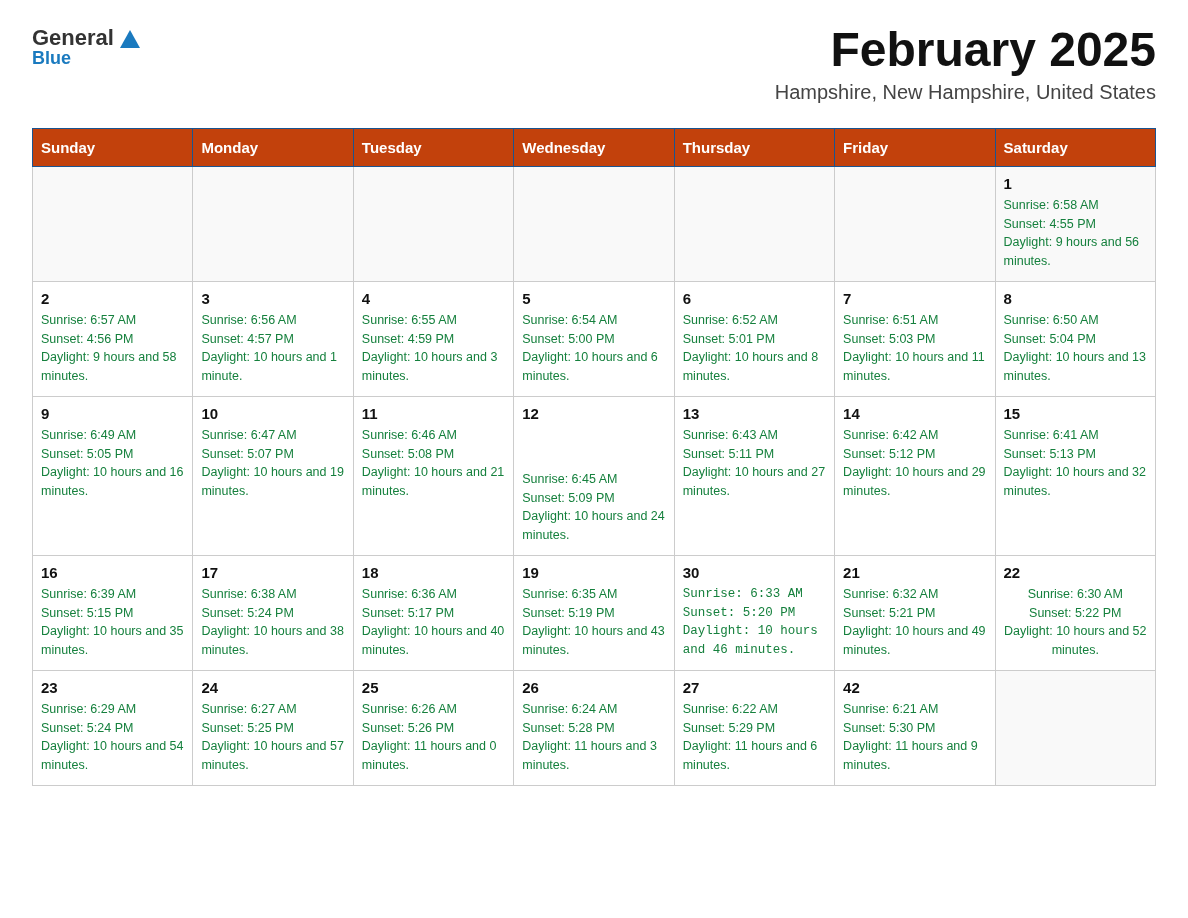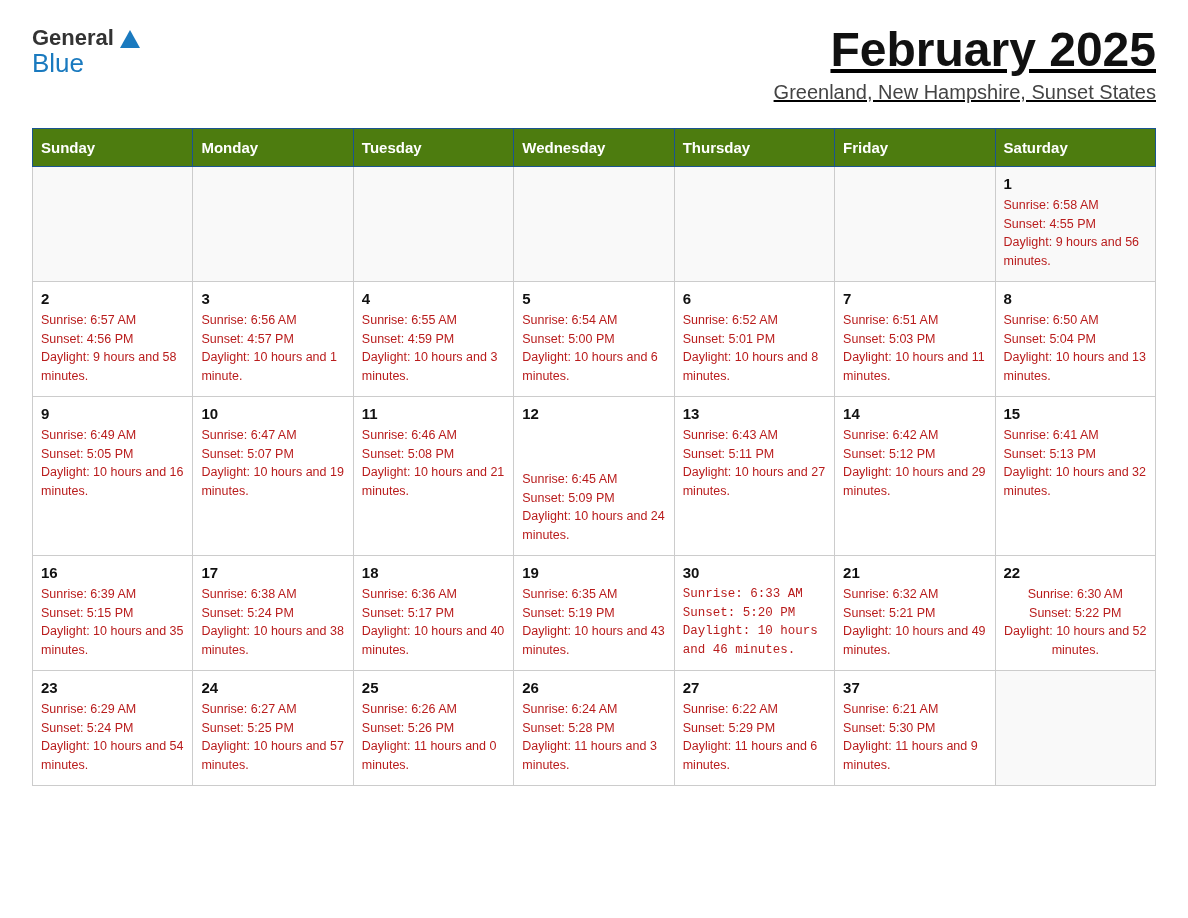--- a/index.html
+++ b/index.html
@@ -15,51 +15,50 @@
       align-items: flex-start;
       justify-content: space-between;
       margin-bottom: 24px;
     }
     .logo-text-general {
       font-size: 22px;
       font-weight: bold;
       color: #333;
     }
     .logo-text-blue {
-      font-size: 26px;
-      font-weight: normal;
+      font-size: 18px;
+      font-weight: bold;
       color: #1a7abf;
     }
     .logo-icon {
       width: 28px;
       height: 28px;
       margin-left: 2px;
     }
     .title-block {
       text-align: right;
-      text-decoration: underline;
     }
     .page-title {
       font-size: 48px;
       font-weight: bold;
       color: #111;
       line-height: 1.1;
     }
     .subtitle {
       font-size: 20px;
       color: #444;
       margin-top: 4px;
     }
     table {
       width: 100%;
       border-collapse: collapse;
       margin-top: 12px;
     }
     thead tr th {
-      background-color: #4d7c0f;
+      background-color: #c2410c;
       color: #fff;
       font-size: 15px;
       font-weight: bold;
       padding: 10px 8px;
       text-align: left;
       border: 1px solid #1a5490;
     }
     tbody tr td {
       vertical-align: top;
       padding: 8px 8px 10px 8px;
@@ -71,21 +70,21 @@
     }
     tbody tr td .day-num {
       font-size: 15px;
       font-weight: bold;
       display: block;
       margin-bottom: 4px;
       color: #111;
     }
     tbody tr td .day-info {
       font-size: 12.5px;
-      color: #b91c1c;
+      color: #15803d;
       line-height: 1.5;
     }
     tbody tr:first-child td {
       background: #f9f9f9;
     }
     tbody tr td.empty {
       background: #f9f9f9;
     }
     .logo-wrap {
       display: flex;
@@ -105,21 +104,21 @@
     <div class="logo-line1">
       <span class="logo-text-general">General</span>
       <svg class="logo-icon" viewBox="0 0 28 28">
         <polygon points="4,24 14,6 24,24" fill="#1a7abf"></polygon>
       </svg>
     </div>
     <span class="logo-text-blue" style="margin-top:-4px;">Blue</span>
   </div>
   <div class="title-block">
     <div class="page-title">February 2025</div>
-    <div class="subtitle">Greenland, New Hampshire, Sunset States</div>
+    <div class="subtitle">Hampshire, New Hampshire, United States</div>
   </div>
 </div>
 
 <table>
   <thead>
     <tr id="header-row">
     <th>Sunday</th>
         <th>Monday</th>
         <th>Tuesday</th>
         <th>Wednesday</th>
@@ -300,21 +299,21 @@
 Sunset: 5:28 PM
 Daylight: 11 hours and 3 minutes.</div>
         </td>
         <td>
           <span class="day-num">27</span>
           <div class="day-info" style="white-space: pre-line;">Sunrise: 6:22 AM
 Sunset: 5:29 PM
 Daylight: 11 hours and 6 minutes.</div>
         </td>
         <td>
-          <span class="day-num">37</span>
+          <span class="day-num">42</span>
           <div class="day-info" style="white-space: pre-line;">Sunrise: 6:21 AM
 Sunset: 5:30 PM
 Daylight: 11 hours and 9 minutes.</div>
         </td>
         <td class="empty"></td>
       </tr>
     </tbody>
 </table>
 
 </body></html>

